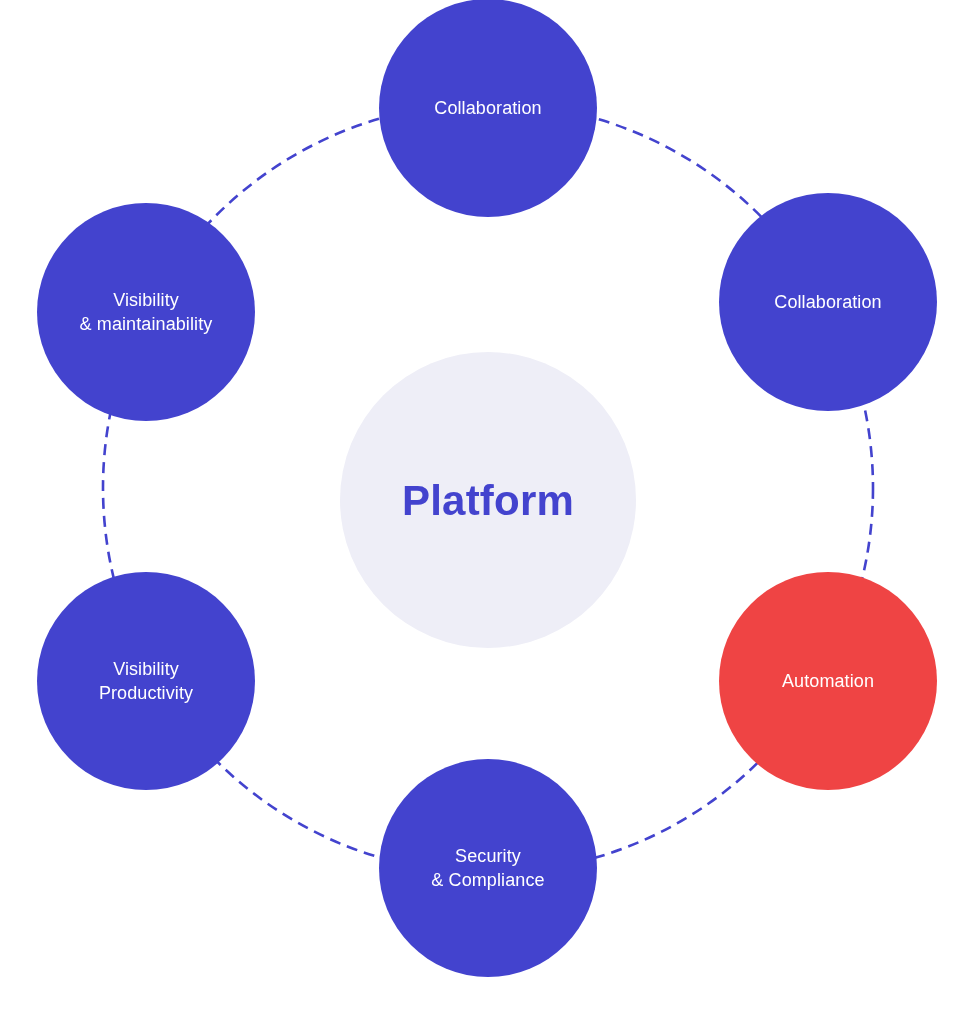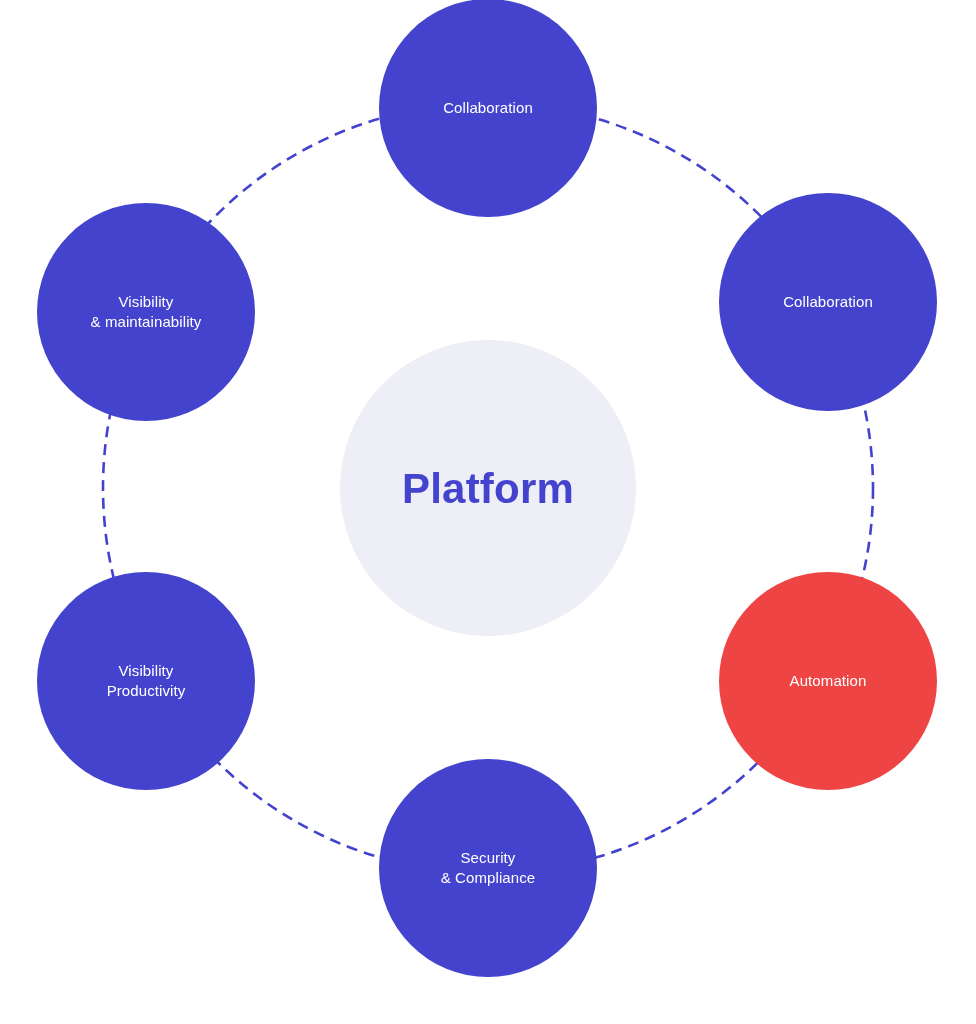--- a/index.html
+++ b/index.html
@@ -40,41 +40,41 @@
   }
   .node {
     position: absolute;
     border-radius: 50%;
     display: flex;
     align-items: center;
     justify-content: center;
   }
   .node-label {
     color: #ffffff;
-    font-size: 15px;
+    font-size: 18px;
     line-height: 1.34;
     text-align: center;
     white-space: nowrap;
     font-weight: 400;
     letter-spacing: 0.1px;
   }
   .node-label .l2 {
     display: block;
   }
 </style>
 </head>
 <body>
 
 <div id="diagram-canvas" style="background: rgb(255, 255, 255);">
 
   <svg id="ring-svg" viewBox="0 0 976 1024">
     <circle id="ring-circle" cx="488" cy="488" r="385" fill="none" stroke="#4343ce" stroke-width="2.6" stroke-dasharray="11 7" stroke-linecap="butt"></circle>
   </svg>
 
-  <div class="hub" id="hub-node" style="left: 340px; top: 340px; width: 296px; height: 296px; background: rgb(238, 238, 247);">
+  <div class="hub" id="hub-node" style="left: 340px; top: 352px; width: 296px; height: 296px; background: rgb(238, 238, 247);">
     <span class="hub-label" style="color: rgb(67, 67, 206); font-size: 42px;">Platform</span>
   </div>
 
   <div class="node" id="node-0" style="left: 379px; top: -1px; width: 218px; height: 218px; background: rgb(67, 67, 206);">
     <span class="node-label" style="color: rgb(255, 255, 255);">
       <span class="l1">Collaboration</span>
     </span>
   </div>
 
   <div class="node" id="node-1" style="left: 719px; top: 193px; width: 218px; height: 218px; background: rgb(67, 67, 206);">

